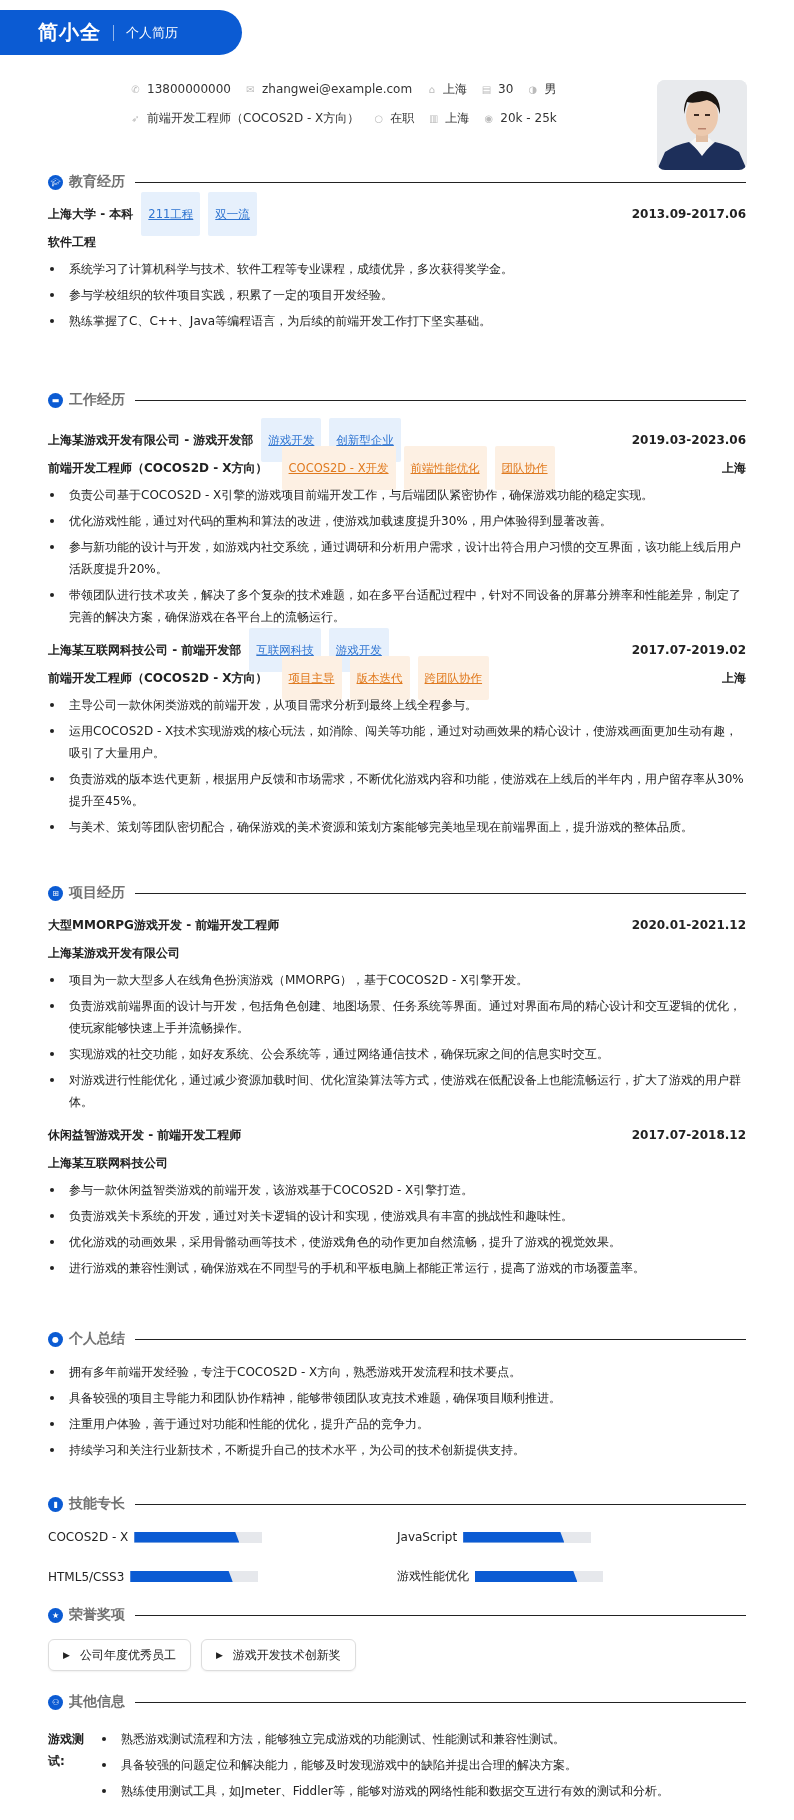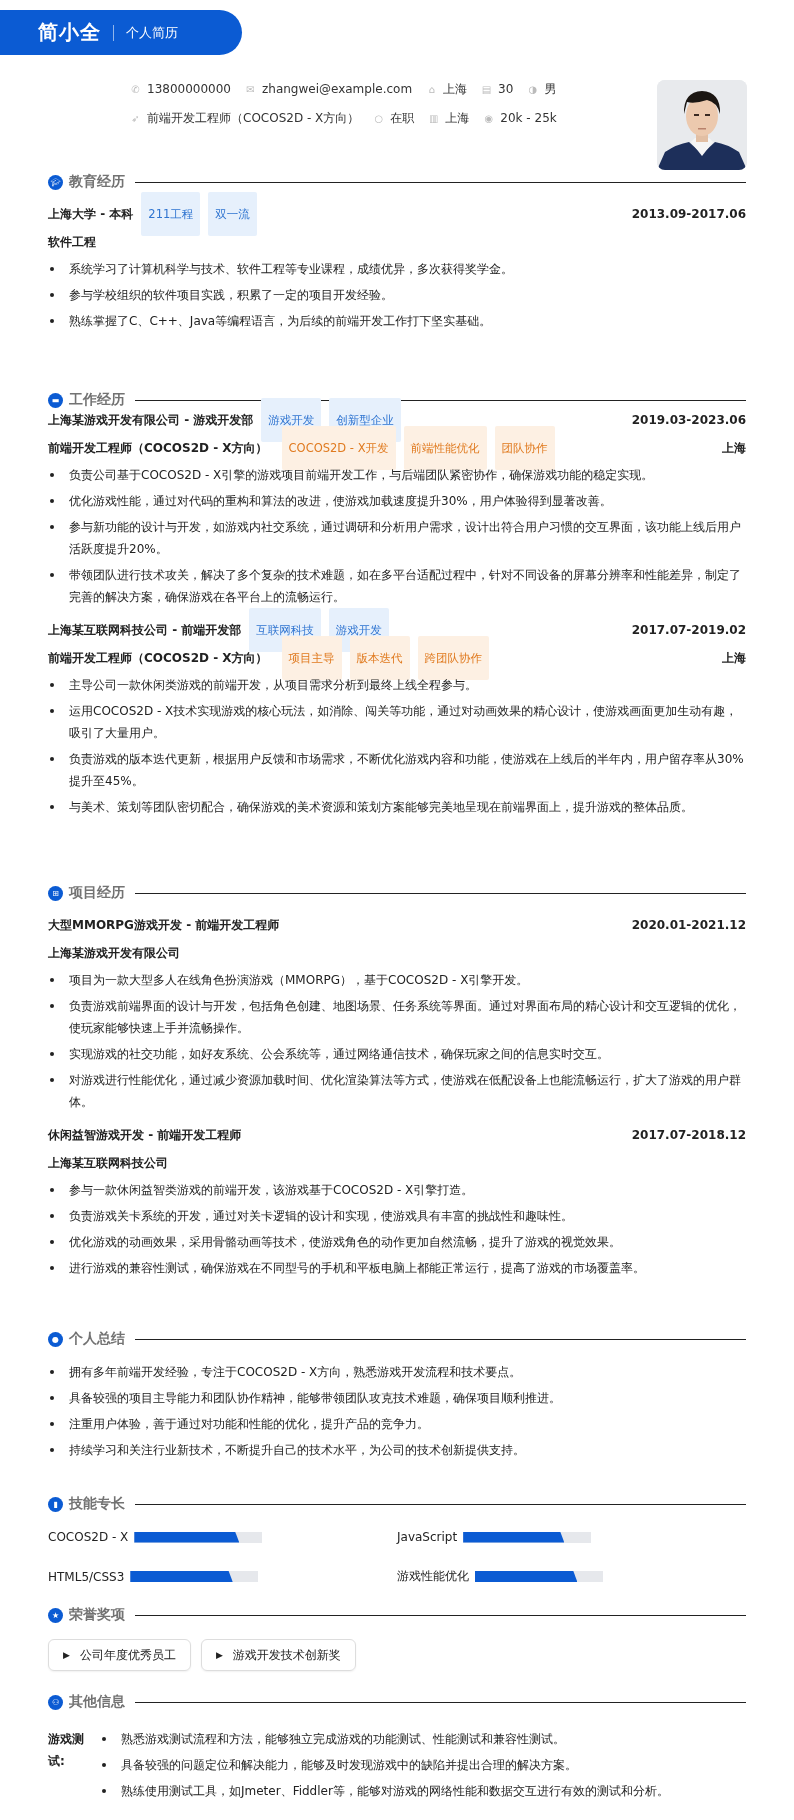--- a/index.html
+++ b/index.html
@@ -14,21 +14,21 @@
 .ico{display:inline-block;width:11px;height:11px;margin-right:6px;color:#bbb;font-size:10px;line-height:11px;text-align:center;}
 .photo{position:absolute;left:657px;top:80px;width:90px;height:90px;border-radius:8px;overflow:hidden;background:#e9ecef;}
 .section{position:absolute;left:48px;width:698px;}
 .sec-head{display:flex;align-items:center;height:20px;}
 .sec-icon{width:15px;height:15px;border-radius:50%;background:#0b5bd3;color:#fff;font-size:8px;display:flex;align-items:center;justify-content:center;margin-right:6px;}
 .sec-title{font-size:14px;font-weight:bold;color:#737373;margin-right:10px;white-space:nowrap;}
 .sec-line{flex:1;height:1px;background:#222;}
 .row{display:flex;align-items:center;justify-content:space-between;height:20px;font-size:12px;}
 .row .left{display:flex;align-items:center;font-weight:bold;}
 .row .right{font-weight:bold;}
-.tag{display:inline-block;font-size:11.5px;font-weight:normal;padding:14px 7px;margin-left:8px;border-radius:2px;line-height:16px;}
+.tag{display:inline-block;font-size:11.5px;font-weight:normal;padding:14px 7px;margin-left:8px;border-radius:2px;line-height:16px;text-decoration:underline;}
 .tag.blue{background:#e6f0fc;color:#2f74d0;}
 .tag.orange{background:#fdf0e3;color:#e07a1f;}
 .bold-line{font-weight:bold;font-size:12px;height:20px;line-height:20px;}
 ul.bl{list-style:none;}
 ul.bl li{position:relative;padding-left:21px;font-size:12px;line-height:22px;margin-bottom:4px;color:#222;}
 ul.bl li:before{content:"";position:absolute;left:2px;top:9px;width:4px;height:4px;background:#222;border-radius:50%;}
 .skills{display:grid;grid-template-columns:1fr 1fr;row-gap:24px;margin-top:16px;}
 .skill{display:flex;align-items:center;font-size:12px;}
 .skill .bar{margin-left:6px;width:128px;height:11px;background:#e6e8ec;position:relative;}
 .skill .bar .fill{position:absolute;left:0;top:0;height:100%;background:#0b5bd3;clip-path:polygon(0 0,96% 0,100% 100%,0 100%);}
@@ -127,21 +127,21 @@
 </div>
 
 <div class="section" style="top:390px;">
   <div class="sec-head">
     <span class="sec-icon">▬</span>
     <span class="sec-title">工作经历</span>
     <span class="sec-line"></span>
   </div>
 
   <div>
-    <div class="row" style="margin-top:0;">
+    <div class="row" style="margin-top:20px;">
       <div class="left">
         <span>上海某游戏开发有限公司 - 游戏开发部</span>
         <span class="tag blue">游戏开发</span>
         <span class="tag blue">创新型企业</span>
       </div>
       <span class="right">2019.03-2023.06</span>
     </div>
     <div class="row" style="margin-top:8px;">
       <div class="left">
         <span>前端开发工程师（COCOS2D - X方向）</span>

